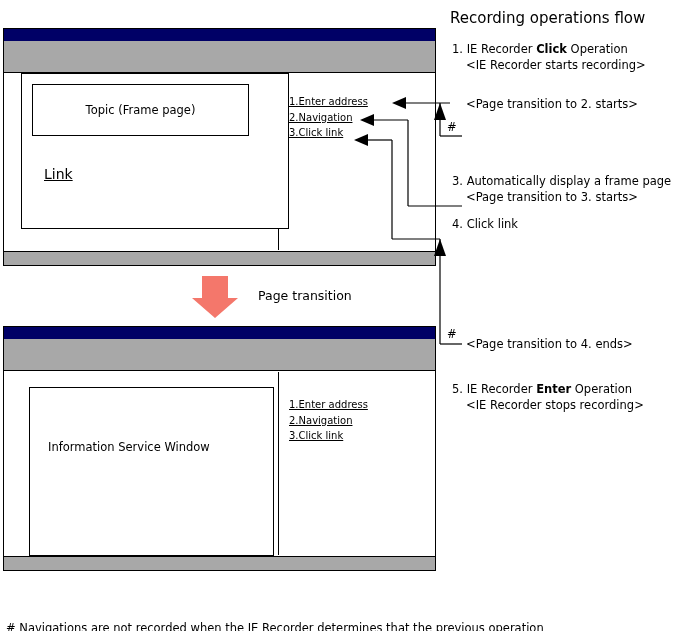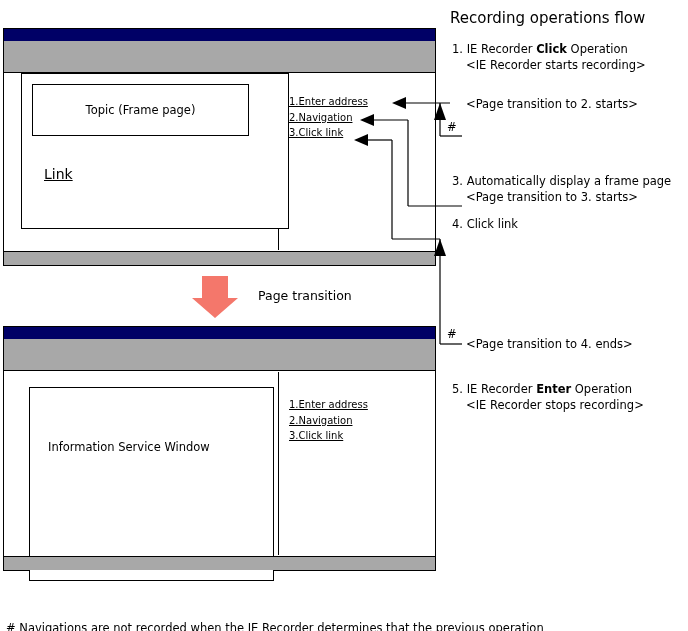--- a/index.html
+++ b/index.html
@@ -158,21 +158,21 @@
   </div>
 
   <div class="statusbar"></div>
 </div>
 
 <div class="window" style="left:3px; top:326px; width:433px; height:245px;">
   <div class="titlebar"></div>
   <div class="toolbar"></div>
   <div class="frame-divider" style="left:274px;"></div>
 
-  <div class="inner-box" style="left:25px; top:60px; width:245px; height:194px; justify-content:flex-start;">
+  <div class="inner-box" style="left:25px; top:60px; width:245px; height:169px; justify-content:flex-start;">
     <span class="plain-box-label" style="left:18px; top:52px;">Information Service Window</span>
   </div>
 
   <div class="framelist" style="left:285px; top:70px;">
     <div>1.Enter address</div>
     <div>2.Navigation</div>
     <div>3.Click link</div>
   </div>
 
   <div class="statusbar"></div>

